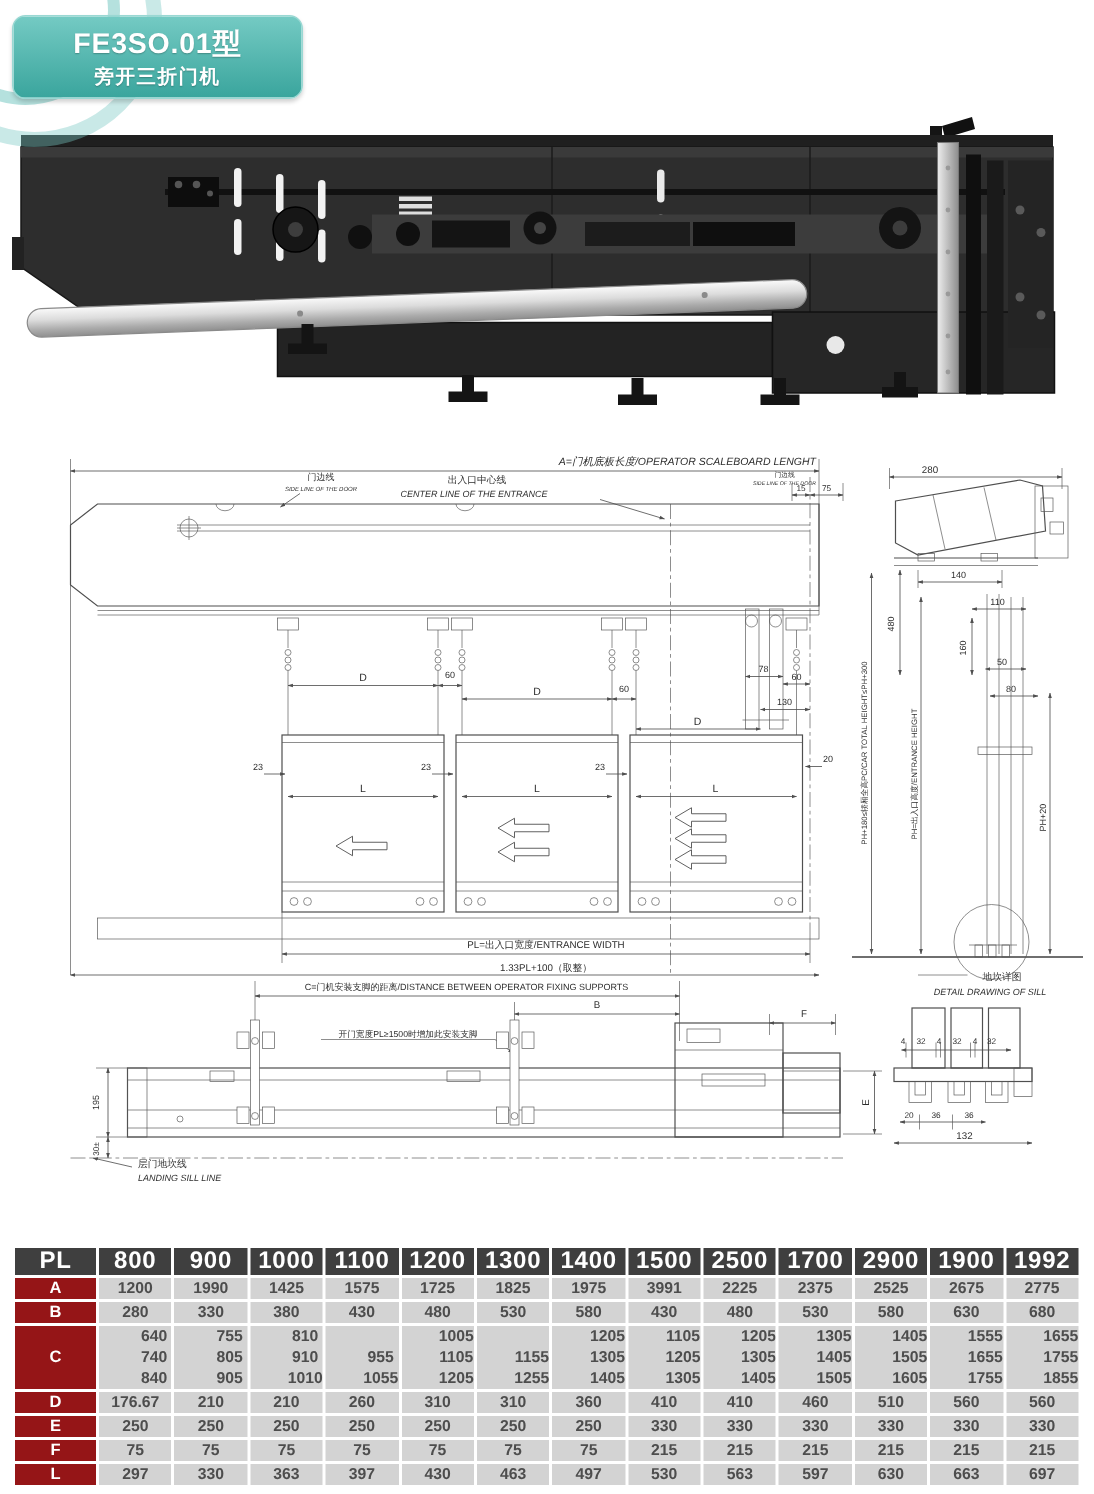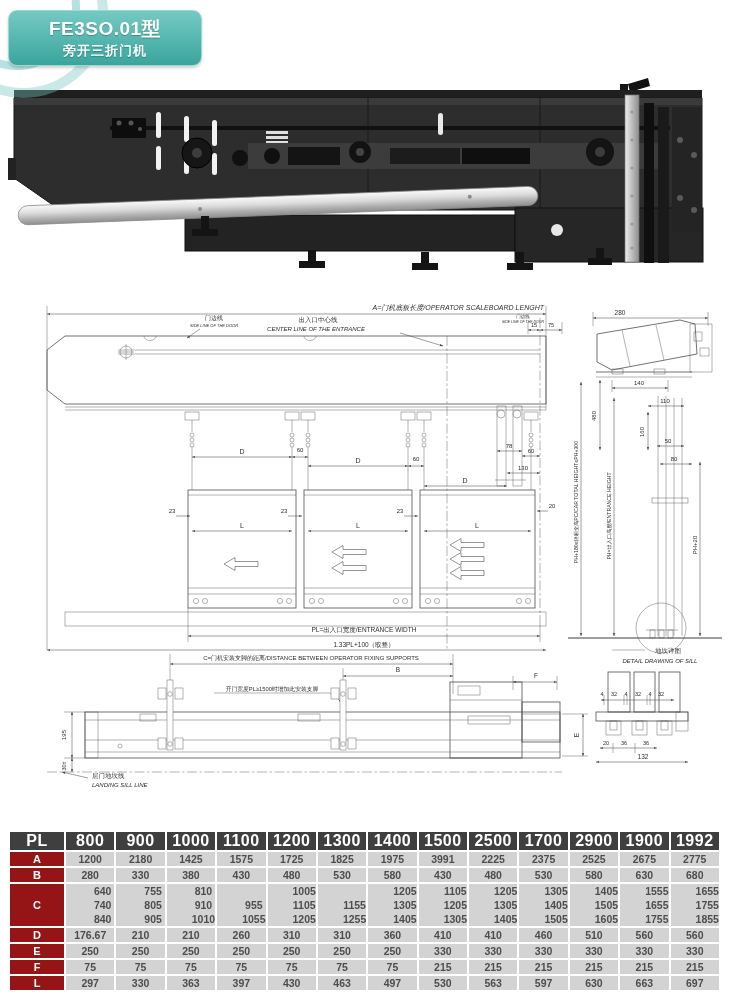--- a/index.html
+++ b/index.html
@@ -517,21 +517,21 @@
           <th class="colh">1700</th>
           <th class="colh">2900</th>
           <th class="colh">1900</th>
           <th class="colh">1992</th>
         </tr>
       </thead>
     <tbody>
         <tr>
           <th class="rowh">A</th>
           <td>1200</td>
-          <td>2180</td>
+          <td>1990</td>
           <td>1425</td>
           <td>1575</td>
           <td>1725</td>
           <td>1825</td>
           <td>1975</td>
           <td>3991</td>
           <td>2225</td>
           <td>2375</td>
           <td>2525</td>
           <td>2675</td>

